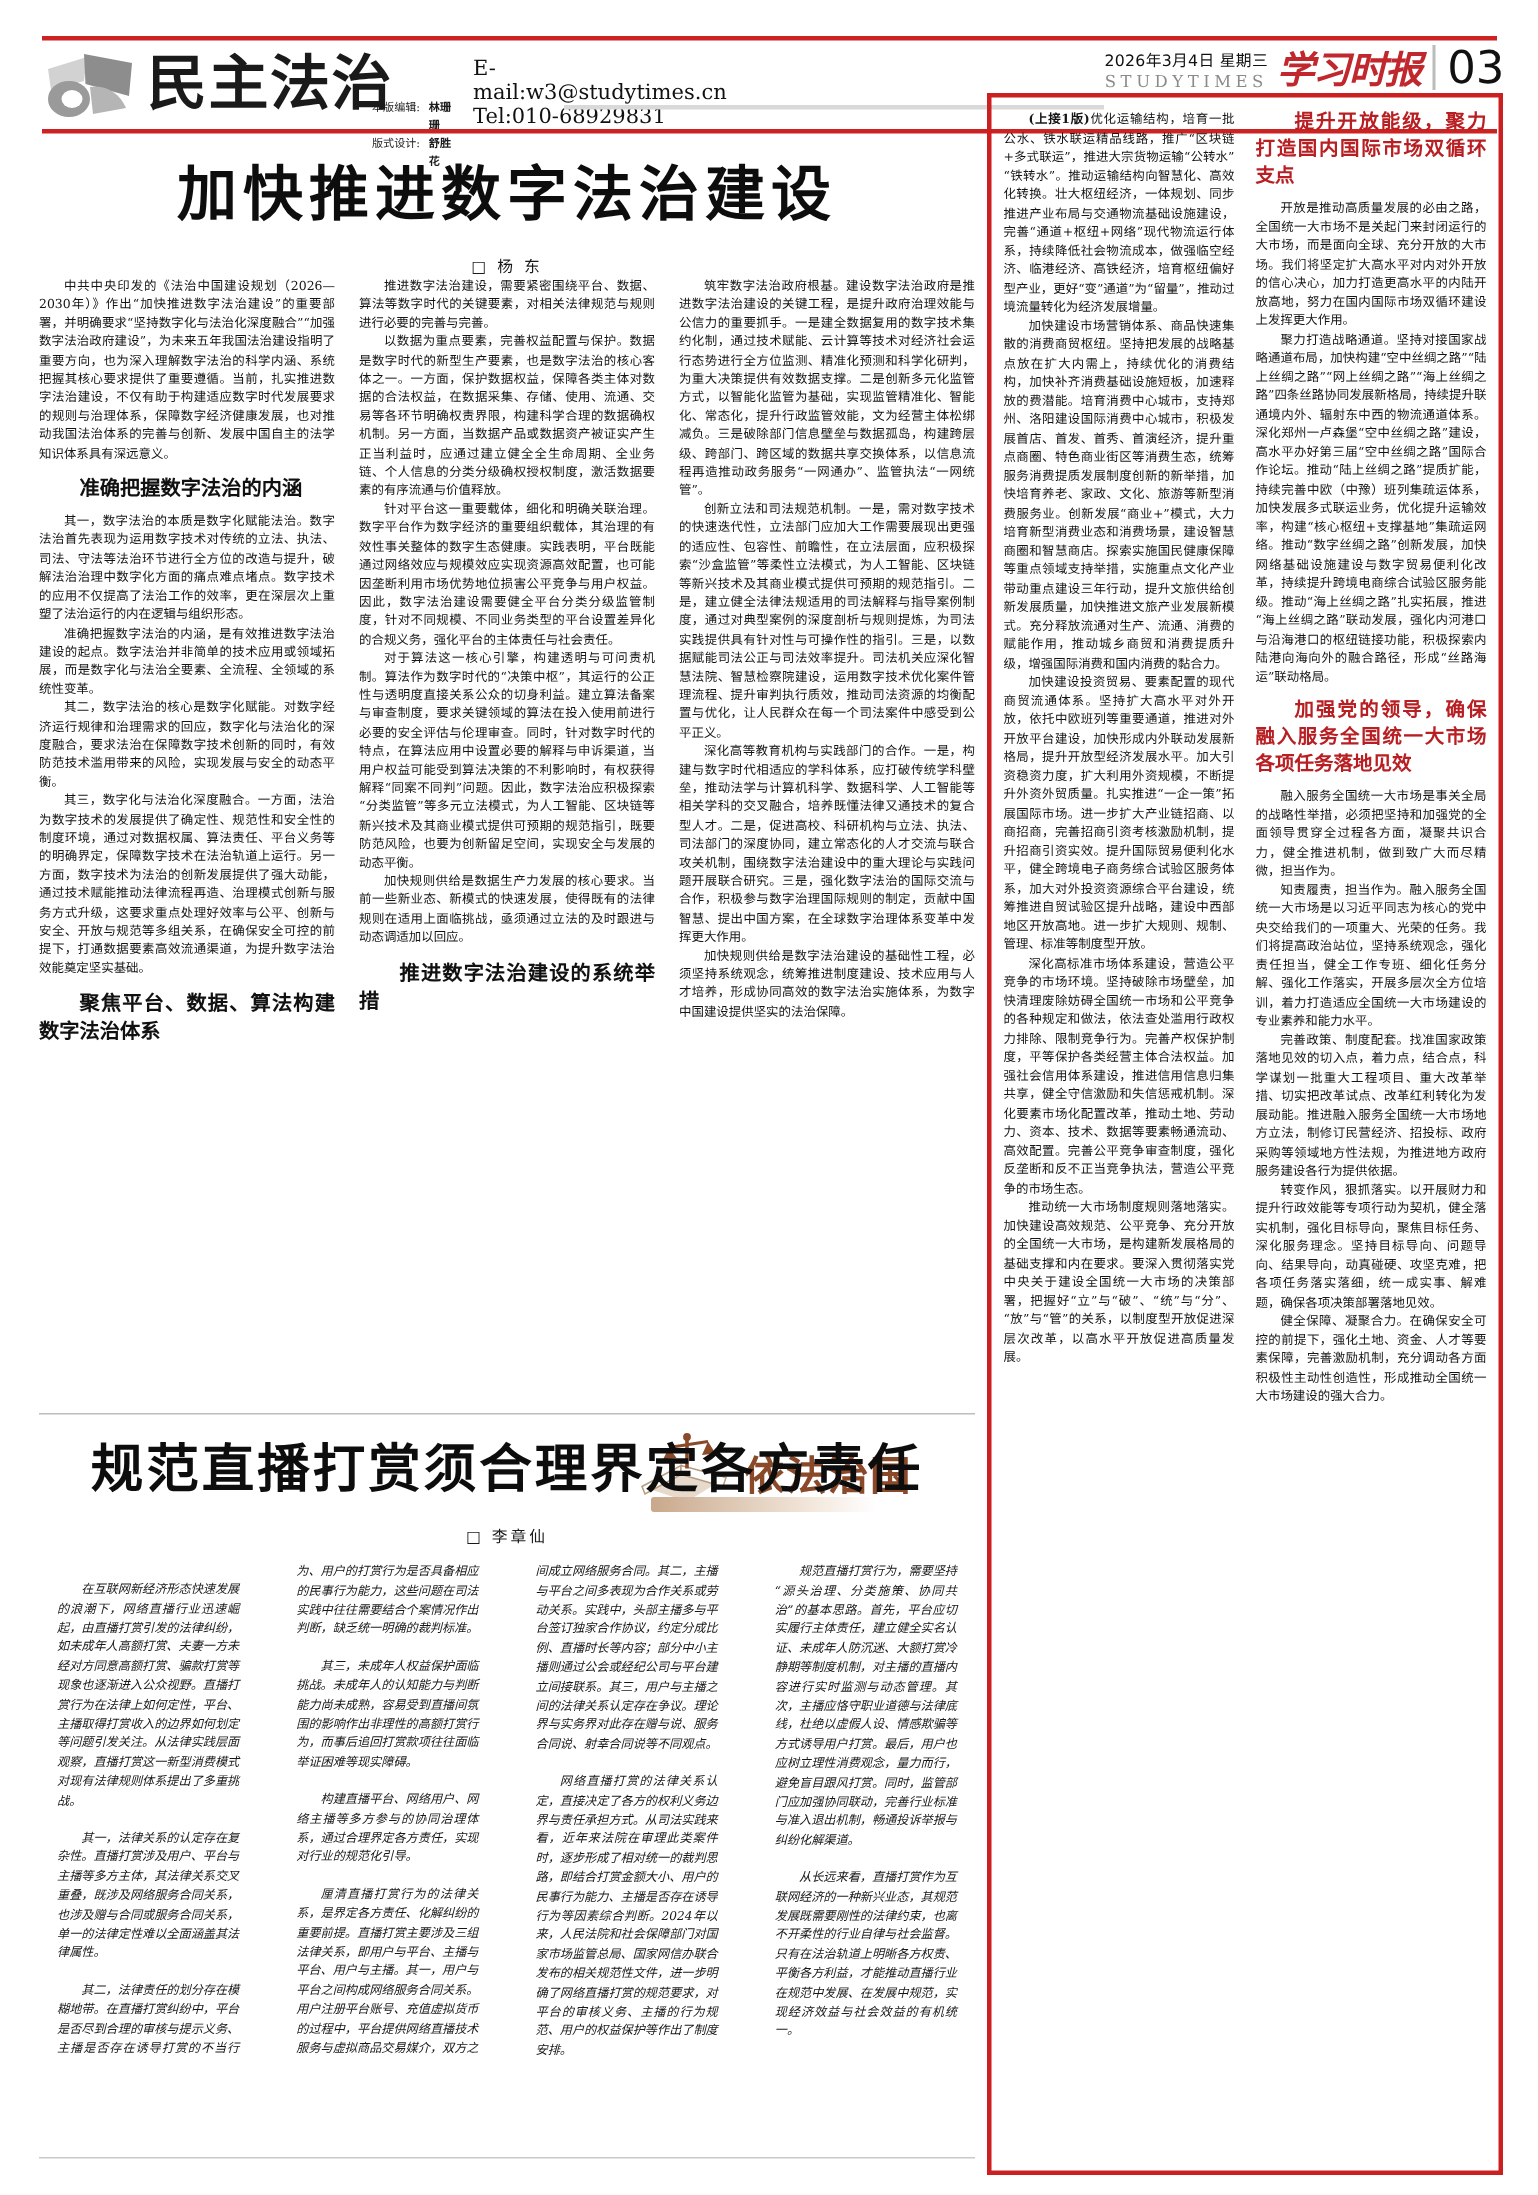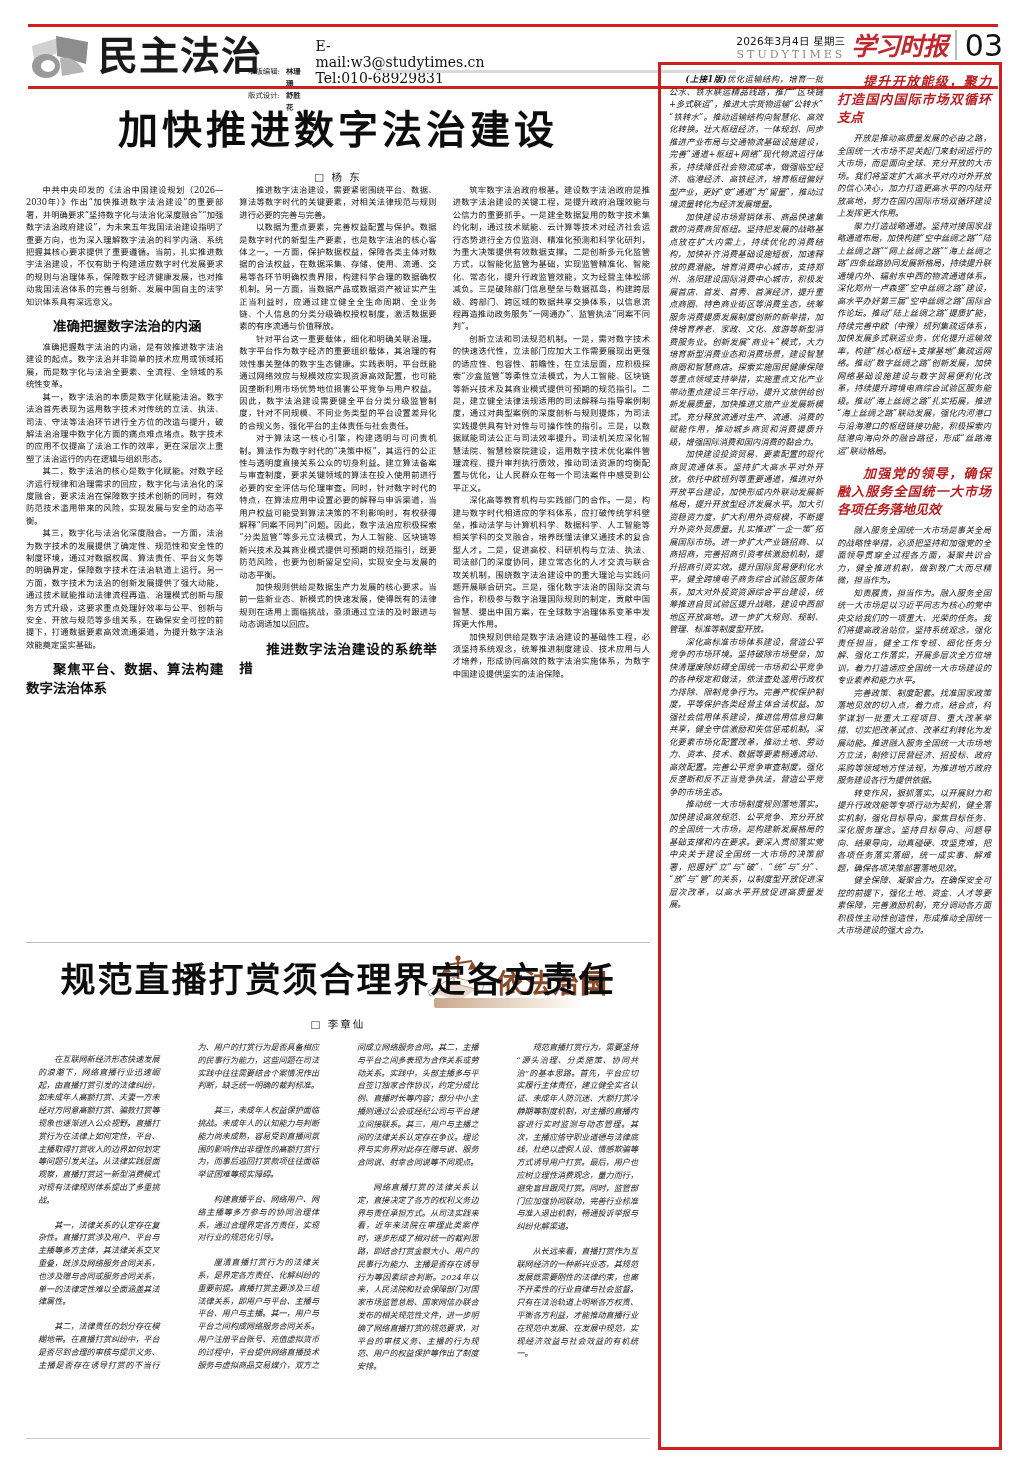--- a/index.html
+++ b/index.html
@@ -45,21 +45,21 @@
     font-family:"DejaVu Serif","Liberation Serif",serif;
     font-style:italic;line-height:28px;margin-right:8px;letter-spacing:-1px;
   }
   .mast-sep{width:1.5px;height:30px;background:#bbb;margin:0 8px 1px 0;}
   .mast-pageno{font-size:30px;font-weight:400;color:#111;line-height:30px;font-family:"DejaVu Sans","Liberation Sans",sans-serif;}
 
   
   .left-zone{position:absolute;left:26px;top:96px;width:624px;height:1352px;}
   .right-zone{
     position:absolute;left:658px;top:62px;width:344px;height:1388px;
-    border:3px solid #cc1f1f;box-sizing:border-box;padding:8px 8px 17px 8px;font-style:italic;
+    border:3px solid #cc1f1f;box-sizing:border-box;padding:8px 8px 17px 8px;
   }
 
   
   .hl-main{
     text-align:center;font-size:40px;font-weight:700;color:#0d0d0d;
     letter-spacing:4px;line-height:52px;margin-top:8px;
     font-family:"DejaVu Serif","Liberation Serif",serif;
   }
   .byline{text-align:center;font-size:10.5px;color:#1a1a1a;margin-top:13px;letter-spacing:2px;}
 
@@ -182,34 +182,34 @@
   <div class="left-zone">
 
     <div>
       <div class="hl-main">加快推进数字法治建设</div>
       <div class="byline">□ 杨 东</div>
 
       <div class="cols3" style="">
         <p>中共中央印发的《法治中国建设规划（2026—2030年）》作出“加快推进数字法治建设”的重要部署，并明确要求“坚持数字化与法治化深度融合”“加强数字法治政府建设”，为未来五年我国法治建设指明了重要方向，也为深入理解数字法治的科学内涵、系统把握其核心要求提供了重要遵循。当前，扎实推进数字法治建设，不仅有助于构建适应数字时代发展要求的规则与治理体系，保障数字经济健康发展，也对推动我国法治体系的完善与创新、发展中国自主的法学知识体系具有深远意义。</p>
 
         <div class="sub-h">准确把握数字法治的内涵</div>
+        <p>其一，数字法治的本质是数字化赋能法治。数字法治首先表现为运用数字技术对传统的立法、执法、司法、守法等法治环节进行全方位的改造与提升，破解法治治理中数字化方面的痛点难点堵点。数字技术的应用不仅提高了法治工作的效率，更在深层次上重塑了法治运行的内在逻辑与组织形态。</p>
         <p>准确把握数字法治的内涵，是有效推进数字法治建设的起点。数字法治并非简单的技术应用或领域拓展，而是数字化与法治全要素、全流程、全领域的系统性变革。</p>
-        <p>其一，数字法治的本质是数字化赋能法治。数字法治首先表现为运用数字技术对传统的立法、执法、司法、守法等法治环节进行全方位的改造与提升，破解法治治理中数字化方面的痛点难点堵点。数字技术的应用不仅提高了法治工作的效率，更在深层次上重塑了法治运行的内在逻辑与组织形态。</p>
         <p>其二，数字法治的核心是数字化赋能。对数字经济运行规律和治理需求的回应，数字化与法治化的深度融合，要求法治在保障数字技术创新的同时，有效防范技术滥用带来的风险，实现发展与安全的动态平衡。</p>
         <p>其三，数字化与法治化深度融合。一方面，法治为数字技术的发展提供了确定性、规范性和安全性的制度环境，通过对数据权属、算法责任、平台义务等的明确界定，保障数字技术在法治轨道上运行。另一方面，数字技术为法治的创新发展提供了强大动能，通过技术赋能推动法律流程再造、治理模式创新与服务方式升级，这要求重点处理好效率与公平、创新与安全、开放与规范等多组关系，在确保安全可控的前提下，打通数据要素高效流通渠道，为提升数字法治效能奠定坚实基础。</p>
 
         <div class="sub-h">聚焦平台、数据、算法构建数字法治体系</div>
         <p>推进数字法治建设，需要紧密围绕平台、数据、算法等数字时代的关键要素，对相关法律规范与规则进行必要的完善与完善。</p>
         <p>以数据为重点要素，完善权益配置与保护。数据是数字时代的新型生产要素，也是数字法治的核心客体之一。一方面，保护数据权益，保障各类主体对数据的合法权益，在数据采集、存储、使用、流通、交易等各环节明确权责界限，构建科学合理的数据确权机制。另一方面，当数据产品或数据资产被证实产生正当利益时，应通过建立健全全生命周期、全业务链、个人信息的分类分级确权授权制度，激活数据要素的有序流通与价值释放。</p>
         <p>针对平台这一重要载体，细化和明确关联治理。数字平台作为数字经济的重要组织载体，其治理的有效性事关整体的数字生态健康。实践表明，平台既能通过网络效应与规模效应实现资源高效配置，也可能因垄断利用市场优势地位损害公平竞争与用户权益。因此，数字法治建设需要健全平台分类分级监管制度，针对不同规模、不同业务类型的平台设置差异化的合规义务，强化平台的主体责任与社会责任。</p>
         <p>对于算法这一核心引擎，构建透明与可问责机制。算法作为数字时代的“决策中枢”，其运行的公正性与透明度直接关系公众的切身利益。建立算法备案与审查制度，要求关键领域的算法在投入使用前进行必要的安全评估与伦理审查。同时，针对数字时代的特点，在算法应用中设置必要的解释与申诉渠道，当用户权益可能受到算法决策的不利影响时，有权获得解释“同案不同判”问题。因此，数字法治应积极探索“分类监管”等多元立法模式，为人工智能、区块链等新兴技术及其商业模式提供可预期的规范指引，既要防范风险，也要为创新留足空间，实现安全与发展的动态平衡。</p>
         <p>加快规则供给是数据生产力发展的核心要求。当前一些新业态、新模式的快速发展，使得既有的法律规则在适用上面临挑战，亟须通过立法的及时跟进与动态调适加以回应。</p>
 
         <div class="sub-h">推进数字法治建设的系统举措</div>
-        <p>筑牢数字法治政府根基。建设数字法治政府是推进数字法治建设的关键工程，是提升政府治理效能与公信力的重要抓手。一是建全数据复用的数字技术集约化制，通过技术赋能、云计算等技术对经济社会运行态势进行全方位监测、精准化预测和科学化研判，为重大决策提供有效数据支撑。二是创新多元化监管方式，以智能化监管为基础，实现监管精准化、智能化、常态化，提升行政监管效能，文为经营主体松绑减负。三是破除部门信息壁垒与数据孤岛，构建跨层级、跨部门、跨区域的数据共享交换体系，以信息流程再造推动政务服务“一网通办”、监管执法“同案不同判”。</p>
+        <p>筑牢数字法治政府根基。建设数字法治政府是推进数字法治建设的关键工程，是提升政府治理效能与公信力的重要抓手。一是建全数据复用的数字技术集约化制，通过技术赋能、云计算等技术对经济社会运行态势进行全方位监测、精准化预测和科学化研判，为重大决策提供有效数据支撑。二是创新多元化监管方式，以智能化监管为基础，实现监管精准化、智能化、常态化，提升行政监管效能，文为经营主体松绑减负。三是破除部门信息壁垒与数据孤岛，构建跨层级、跨部门、跨区域的数据共享交换体系，以信息流程再造推动政务服务“一网通办”、监管执法“一网统管”。</p>
         <p>创新立法和司法规范机制。一是，需对数字技术的快速迭代性，立法部门应加大工作需要展现出更强的适应性、包容性、前瞻性，在立法层面，应积极探索“沙盒监管”等柔性立法模式，为人工智能、区块链等新兴技术及其商业模式提供可预期的规范指引。二是，建立健全法律法规适用的司法解释与指导案例制度，通过对典型案例的深度剖析与规则提炼，为司法实践提供具有针对性与可操作性的指引。三是，以数据赋能司法公正与司法效率提升。司法机关应深化智慧法院、智慧检察院建设，运用数字技术优化案件管理流程、提升审判执行质效，推动司法资源的均衡配置与优化，让人民群众在每一个司法案件中感受到公平正义。</p>
         <p>深化高等教育机构与实践部门的合作。一是，构建与数字时代相适应的学科体系，应打破传统学科壁垒，推动法学与计算机科学、数据科学、人工智能等相关学科的交叉融合，培养既懂法律又通技术的复合型人才。二是，促进高校、科研机构与立法、执法、司法部门的深度协同，建立常态化的人才交流与联合攻关机制，围绕数字法治建设中的重大理论与实践问题开展联合研究。三是，强化数字法治的国际交流与合作，积极参与数字治理国际规则的制定，贡献中国智慧、提出中国方案，在全球数字治理体系变革中发挥更大作用。</p>
         <p>加快规则供给是数字法治建设的基础性工程，必须坚持系统观念，统筹推进制度建设、技术应用与人才培养，形成协同高效的数字法治实施体系，为数字中国建设提供坚实的法治保障。</p>
       </div>
     </div>
 
     <div class="emblem emblem-1">
       <svg width="72" height="60" viewBox="0 0 72 60">
         <path d="M4 40 L30 26 L60 34 L34 50 Z" fill="#e7d9cb"></path>
         <path d="M4 40 L30 26 L30 32 L6 45 Z" fill="#ffffff" stroke="#b99b7e" stroke-width="1"></path>

